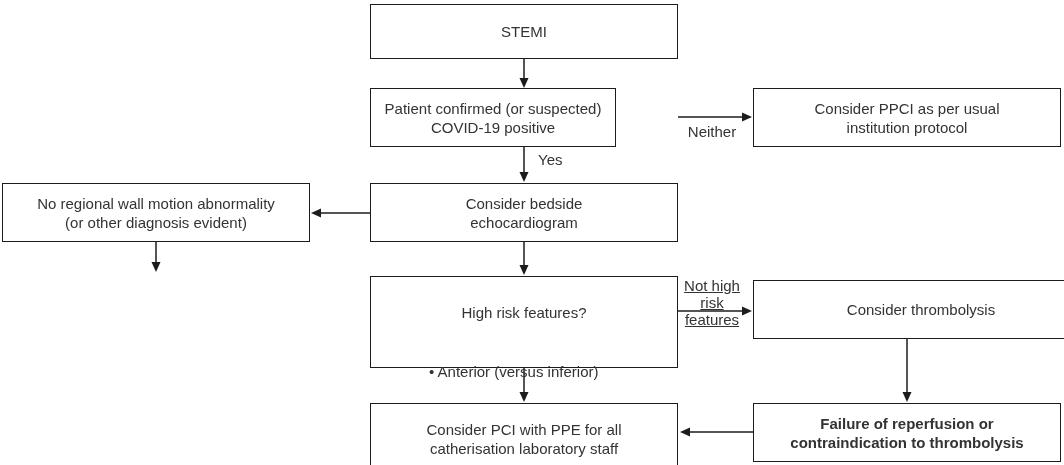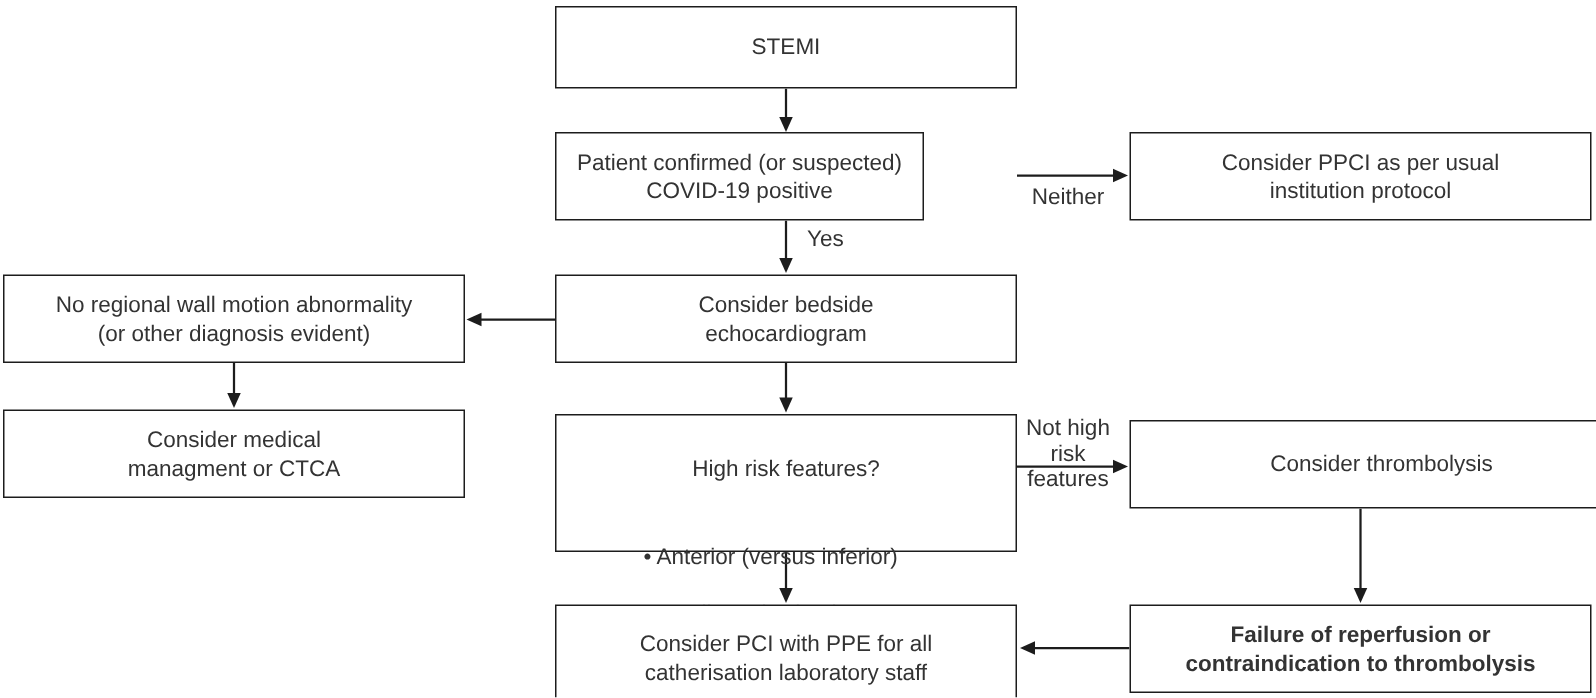--- a/index.html
+++ b/index.html
@@ -57,21 +57,21 @@
   }
   .edge-label {
     position: absolute;
     font-size: 15px;
     line-height: 17px;
     text-align: center;
     white-space: pre-line;
   }
   #lbl-neither { left: 682px; top: 98px;  width: 60px; margin-top: 25px; }
   #lbl-yes     { left: 538px; top: 151px; width: 36px; text-align: left; }
-  #lbl-nothigh { left: 678px; top: 277px; width: 68px; }
+  #lbl-nothigh { left: 678px; top: 277px; width: 68px; text-decoration: underline; }
 </style>
 </head>
 <body>
 
 <div id="canvas">
 
   <svg id="arrows" viewBox="0 0 1064 465" xmlns="http://www.w3.org/2000/svg">
     <g>
       <line x1="524" y1="59" x2="524" y2="79"></line>
       <polygon points="524,88 519.5,78 528.5,78"></polygon>
@@ -131,24 +131,20 @@
   <div class="node" id="n-norwma">
     <span>No regional wall motion abnormality
 (or other diagnosis evident)</span>
   </div>
 
   <div class="node" id="n-echo">
     <span>Consider bedside
 echocardiogram</span>
   </div>
 
-  <div class="node" id="n-medical">
-    <span>Consider medical
-managment or CTCA</span>
-  </div>
 
   <div class="node" id="n-highrisk">
     <div class="hr-title">High risk features?</div>
     <div class="hr-bullets">
       <div>• Anterior (versus inferior)</div>
       <div>• Cardiogenic shock</div>
       <div>• Life-threatening arrhythmias</div>
     </div>
   </div>
 

